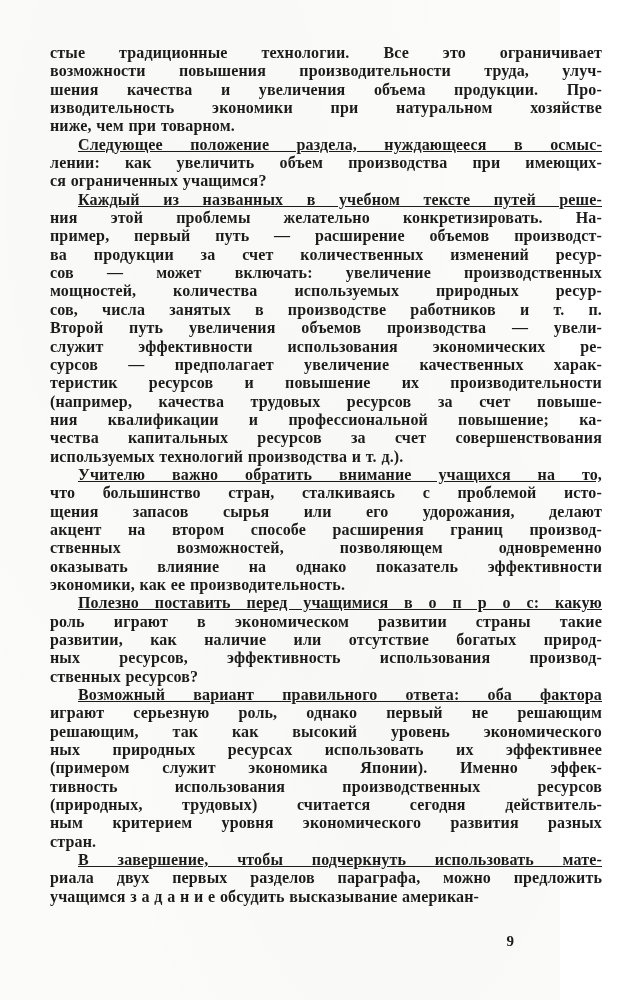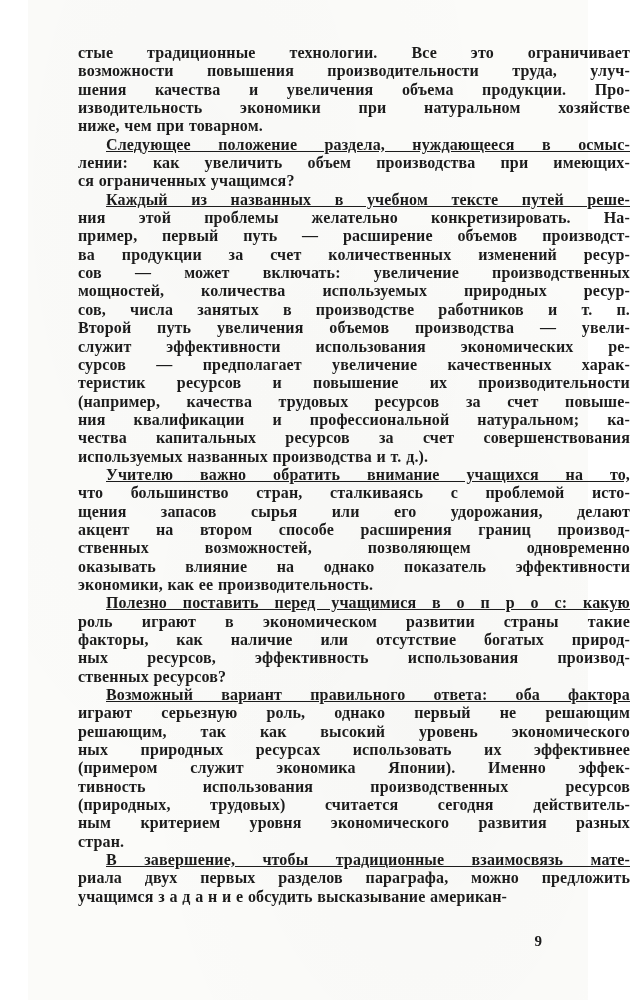--- a/index.html
+++ b/index.html
@@ -15,21 +15,20 @@
     position: relative;
     width: 560px;
     height: 1000px;
     font-family: "Liberation Serif", "DejaVu Serif", serif;
     font-weight: bold;
     
     background:
       radial-gradient(ellipse at 30% 20%, rgba(0,0,0,0.012), rgba(0,0,0,0) 60%),
       radial-gradient(ellipse at 70% 70%, rgba(0,0,0,0.015), rgba(0,0,0,0) 55%),
       #fbfbf9;
-    margin-left: 28px;
   }
   .text-block {
     position: absolute;
     left: 50px;
     top: 44px;
     width: 552px;
   }
   .para {
     margin: 0;
     padding: 0;
@@ -81,51 +80,51 @@
         <div class="line">пример, первый путь — расширение объемов производст-</div>
         <div class="line">ва продукции за счет количественных изменений ресур-</div>
         <div class="line">сов — может включать: увеличение производственных</div>
         <div class="line">мощностей, количества используемых природных ресур-</div>
         <div class="line">сов, числа занятых в производстве работников и т. п.</div>
         <div class="line">Второй путь увеличения объемов производства — увели-</div>
         <div class="line">служит эффективности использования экономических ре-</div>
         <div class="line">сурсов — предполагает увеличение качественных харак-</div>
         <div class="line">теристик ресурсов и повышение их производительности</div>
         <div class="line">(например, качества трудовых ресурсов за счет повыше-</div>
-        <div class="line">ния квалификации и профессиональной натуральном; ка-</div>
+        <div class="line">ния квалификации и профессиональной повышение; ка-</div>
         <div class="line">чества капитальных ресурсов за счет совершенствования</div>
-        <div class="line last">используемых названных производства и т. д.).</div>
+        <div class="line last">используемых технологий производства и т. д.).</div>
       </div>
       <div class="para indent">
         <div class="line first">Учителю важно обратить внимание учащихся на то,</div>
         <div class="line">что большинство стран, сталкиваясь с проблемой исто-</div>
         <div class="line">щения запасов сырья или его удорожания, делают</div>
         <div class="line">акцент на втором способе расширения границ производ-</div>
         <div class="line">ственных возможностей, позволяющем одновременно</div>
         <div class="line">оказывать влияние на однако показатель эффективности</div>
         <div class="line last">экономики, как ее производительность.</div>
       </div>
       <div class="para indent">
         <div class="line first">Полезно поставить перед учащимися в о п р о с: какую</div>
         <div class="line">роль играют в экономическом развитии страны такие</div>
-        <div class="line">факторы, как наличие или отсутствие богатых природ-</div>
+        <div class="line">развитии, как наличие или отсутствие богатых природ-</div>
         <div class="line">ных ресурсов, эффективность использования производ-</div>
         <div class="line last">ственных ресурсов?</div>
       </div>
       <div class="para indent">
         <div class="line first">Возможный вариант правильного ответа: оба фактора</div>
         <div class="line">играют серьезную роль, однако первый не решающим</div>
         <div class="line">решающим, так как высокий уровень экономического</div>
         <div class="line">ных природных ресурсах использовать их эффективнее</div>
         <div class="line">(примером служит экономика Японии). Именно эффек-</div>
         <div class="line">тивность использования производственных ресурсов</div>
         <div class="line">(природных, трудовых) считается сегодня действитель-</div>
         <div class="line">ным критерием уровня экономического развития разных</div>
         <div class="line last">стран.</div>
       </div>
       <div class="para indent">
-        <div class="line first">В завершение, чтобы традиционные взаимосвязь мате-</div>
+        <div class="line first">В завершение, чтобы подчеркнуть использовать мате-</div>
         <div class="line">риала двух первых разделов параграфа, можно предложить</div>
         <div class="line last">учащимся з а д а н и е обсудить высказывание американ-</div>
       </div>
     </div>
   <div class="page-number">9</div>
 </div>
 
 </body></html>

